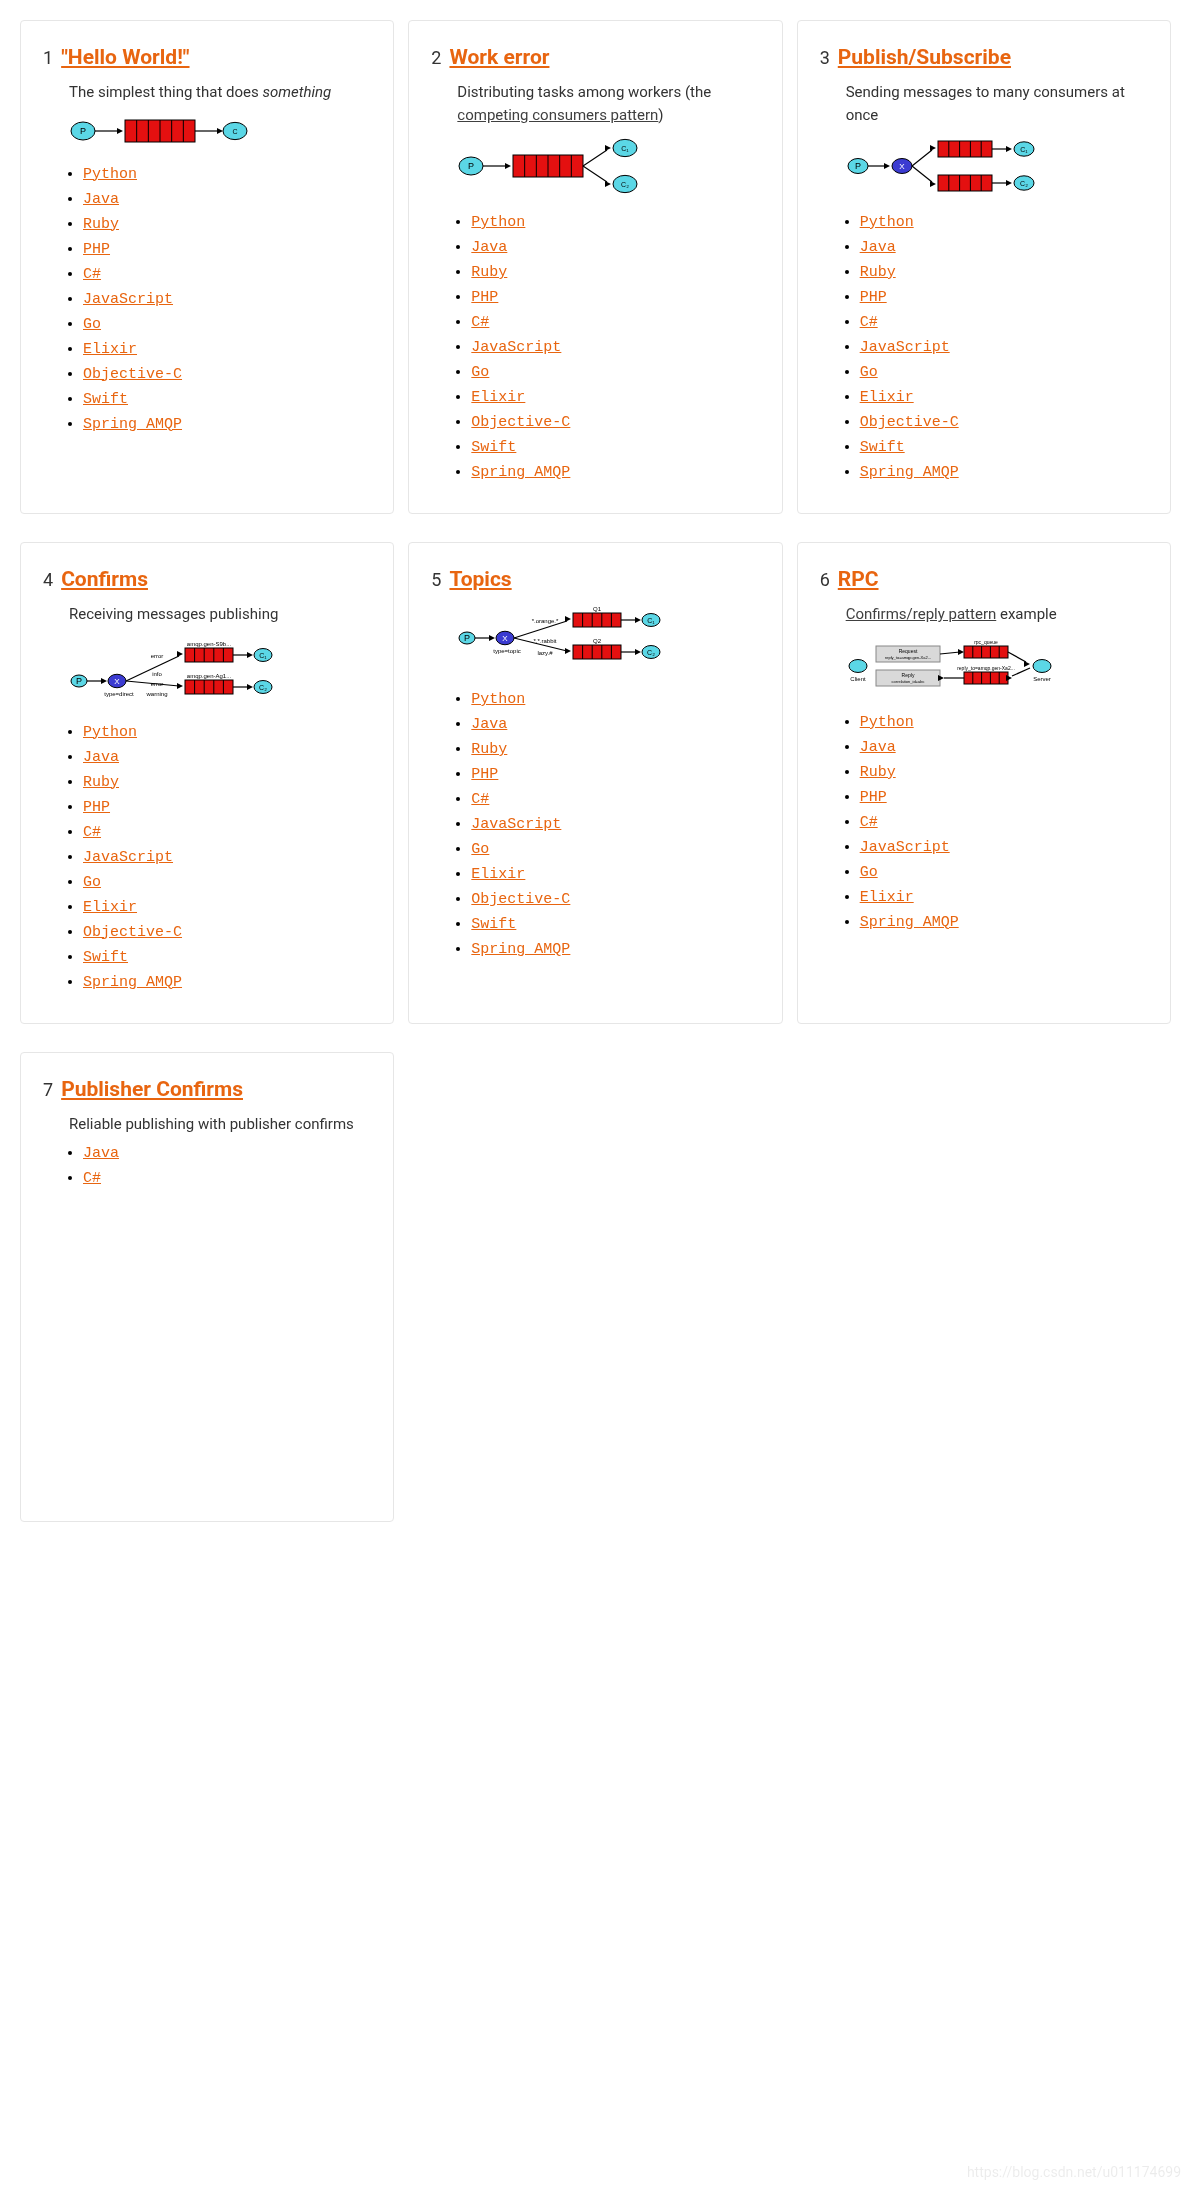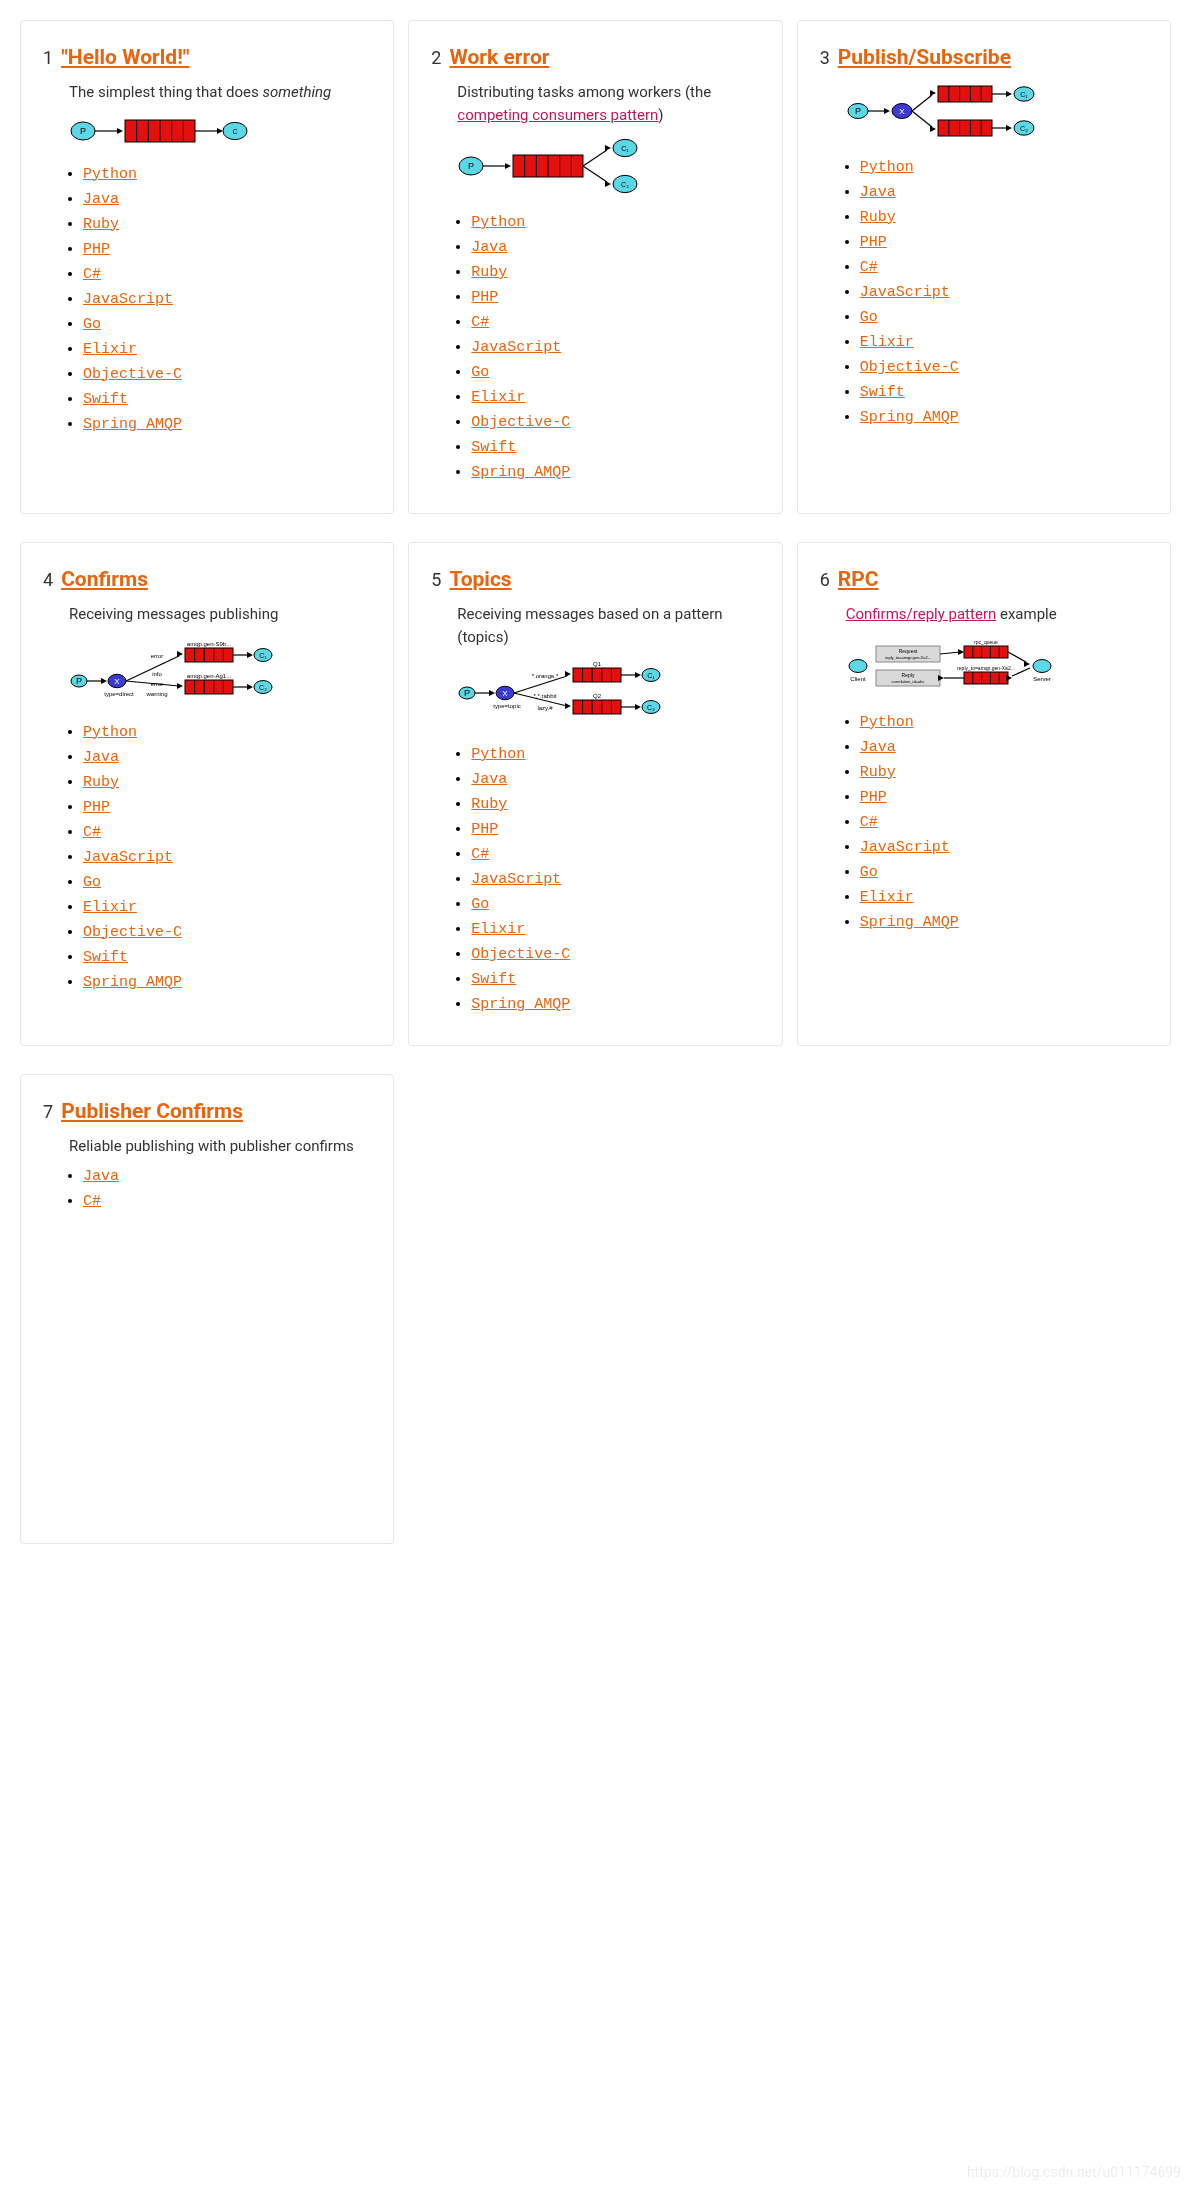--- a/index.html
+++ b/index.html
@@ -43,21 +43,21 @@
   }
   .card-desc {
     font-size: 15px;
     color: #333;
     line-height: 1.5;
     margin-left: 26px;
     margin-bottom: 10px;
   }
   .card-desc em { }
   .card-desc a, .desc-link {
-    color: #be185d;
+    color: #404040;
     text-decoration: underline;
     cursor: pointer;
   }
   .diagram {
     margin: 6px 0 14px 26px;
     display: block;
   }
   .lang-list {
     list-style: disc;
     padding-left: 40px;
@@ -167,20 +167,21 @@
         <li><a>Objective-C</a></li>
         <li><a>Swift</a></li>
         <li><a>Spring AMQP</a></li>
       </ul>
   </div>
     <div class="card">
     <div class="card-title-row">
       <span class="card-number">3</span>
       <a class="card-title">Publish/Subscribe</a>
     </div>
+    <div class="card-desc">Sending messages to many consumers at once</div>
     <div class="diagram"><svg width="200" height="60">
       <ellipse class="p-circle" cx="12" cy="30" rx="10" ry="7.5"></ellipse>
           <text x="12" y="33" font-size="9" text-anchor="middle" fill="#000">P</text>
       <line class="arrow-line" x1="22" y1="30" x2="40" y2="30"></line>
           <polygon points="44,30 38,27 38,33" fill="#000"></polygon>
       <ellipse class="x-circle" cx="56" cy="30" rx="10" ry="7.5"></ellipse>
           <text x="56" y="33" font-size="8" text-anchor="middle" fill="#fff">X</text>
       <line class="arrow-line" x1="66" y1="30" x2="86" y2="14"></line>
           <polygon points="90,12 84,9 84,15" fill="#000"></polygon>
       <line class="arrow-line" x1="66" y1="30" x2="86" y2="46"></line>
@@ -275,21 +276,20 @@
         <li><a>Objective-C</a></li>
         <li><a>Swift</a></li>
         <li><a>Spring AMQP</a></li>
       </ul>
   </div>
     <div class="card">
     <div class="card-title-row">
       <span class="card-number">5</span>
       <a class="card-title">Topics</a>
     </div>
-    <div class="card-desc">Receiving messages based on a pattern (topics)</div>
     <div class="diagram"><svg width="220" height="70">
       <ellipse class="p-circle" cx="10" cy="35" rx="8" ry="6"></ellipse>
           <text x="10" y="38" font-size="9" text-anchor="middle" fill="#000">P</text>
       <line class="arrow-line" x1="18" y1="35" x2="34" y2="35"></line>
           <polygon points="38,35 32,32 32,38" fill="#000"></polygon>
       <ellipse class="x-circle" cx="48" cy="35" rx="9" ry="6.75"></ellipse>
           <text x="48" y="38" font-size="8" text-anchor="middle" fill="#fff">X</text>
       <text x="50" y="50" font-size="6" text-anchor="middle">type=topic</text>
       <text x="88" y="20" font-size="6" text-anchor="middle">*.orange.*</text>
       <text x="88" y="40" font-size="6" text-anchor="middle">*.*.rabbit</text>

